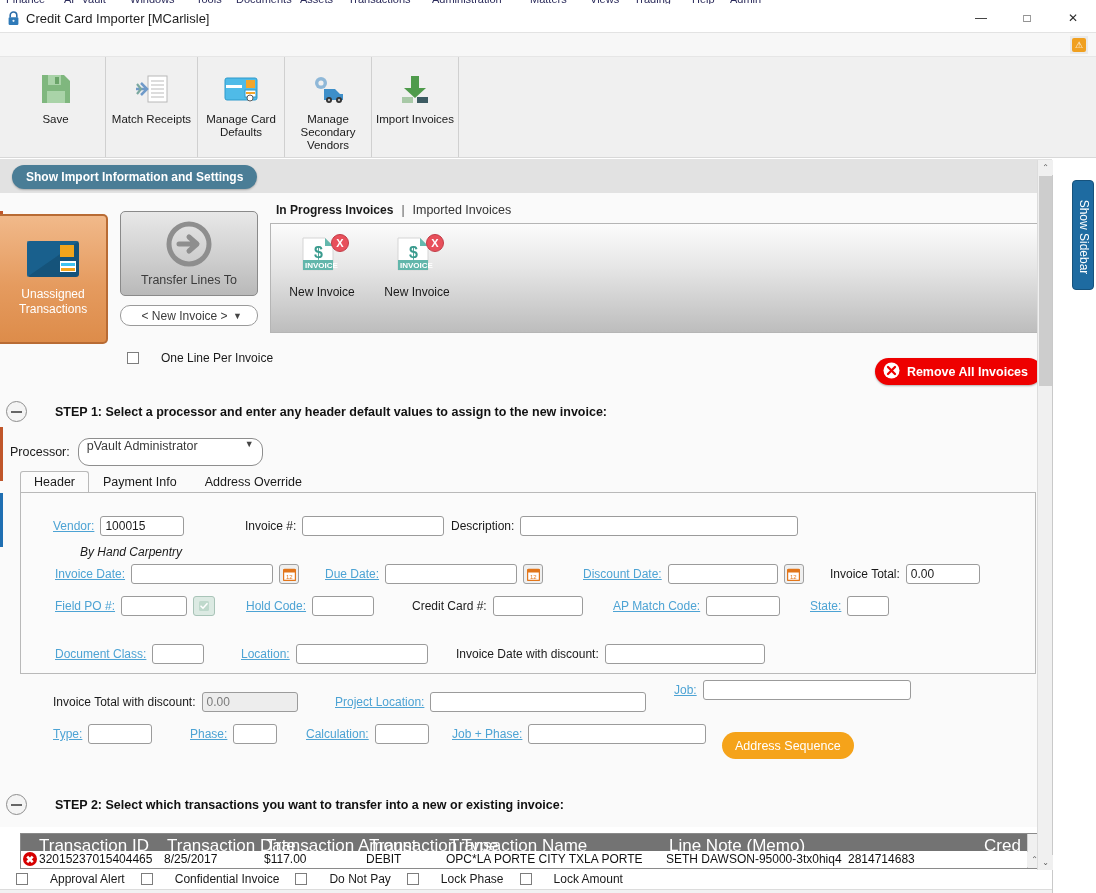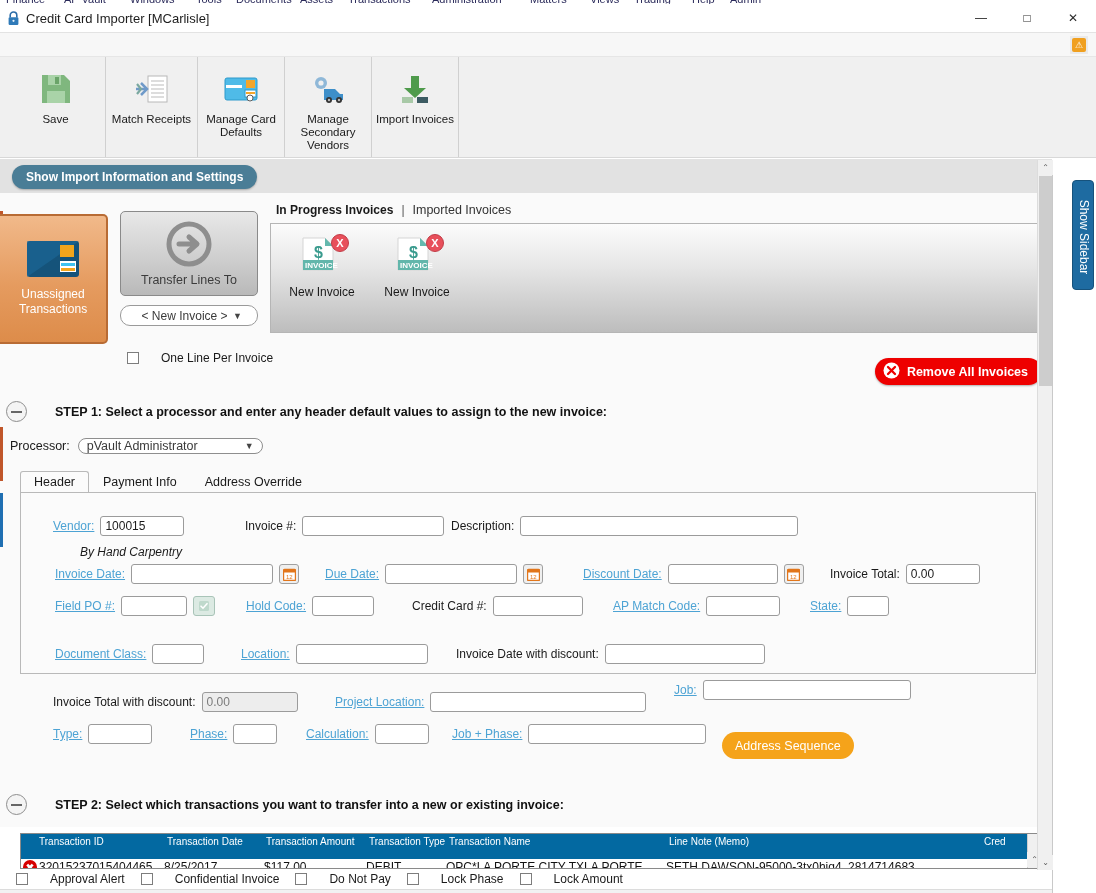--- a/index.html
+++ b/index.html
@@ -169,22 +169,22 @@
     background: #f4f4f4; display: flex; align-items: center; justify-content: center;
     cursor: pointer;
   }
   .step .circ i { display: block; width: 11px; height: 2px; background: #666; }
   .step .txt { font-size: 12.5px; font-weight: bold; color: #111; }
 
   
   .proc-row { position: absolute; left: 10px; top: 245px; display: flex; align-items: center; gap: 8px; }
   .proc-row .lab { font-size: 12.5px; }
   .proc-combo {
-    width: 185px; height: 16px; background: #fff; border: 1px solid #8e8e8e; border-radius: 11px;
-    display: flex; align-items: center; padding: 0 8px; cursor: pointer;
+    width: 185px; height: 28px; background: #fff; border: 1px solid #8e8e8e; border-radius: 11px;
+    display: flex; align-items: flex-start; padding: 0 8px; cursor: pointer;
   }
   .proc-combo .v { flex: 1; font-size: 12.5px; color: #3a3a3a; }
 
   
   .tabstrip { position: absolute; left: 20px; top: 278px; width: 1016px; height: 22px; display: flex; align-items: flex-end; }
   .tabbtn {
     padding: 3px 13px 4px 13px; font-size: 12.5px; color: #1a1a1a; cursor: pointer;
     border: 1px solid transparent; border-bottom: none;
   }
   .tabbtn.active { background: #fbfbfb; border-color: #b9b9b9; border-radius: 3px 3px 0 0; }
@@ -212,21 +212,21 @@
     width: 22px; height: 20px; border: 1px solid #a9c4b8; border-radius: 3px;
     background: #dceae3; display: flex; align-items: center; justify-content: center; cursor: pointer;
   }
 
   
   .grid-wrap {
     position: absolute; left: 20px; top: 833px; width: 1022px; height: 36px;
     border: 1px solid #8a8a8a; background: #fff; overflow: hidden;
   }
   .grid-head {
-    height: 25px; background: #0369a1; color: #fff; font-size: 10px;
+    height: 17px; background: #737373; color: #fff; font-size: 17px;
     position: relative;
   }
   .grid-head .c { position: absolute; top: 2px; white-space: nowrap; }
   .grid-row { height: 17px; position: relative; font-size: 12px; color: #111; }
   .grid-row .c { position: absolute; top: 1px; white-space: nowrap; }
   .err-dot {
     position: absolute; left: 2px; top: 1px; width: 14px; height: 14px; border-radius: 50%;
     background: #d60000; color: #fff; font-size: 10px; font-weight: bold;
     display: flex; align-items: center; justify-content: center;
   }

